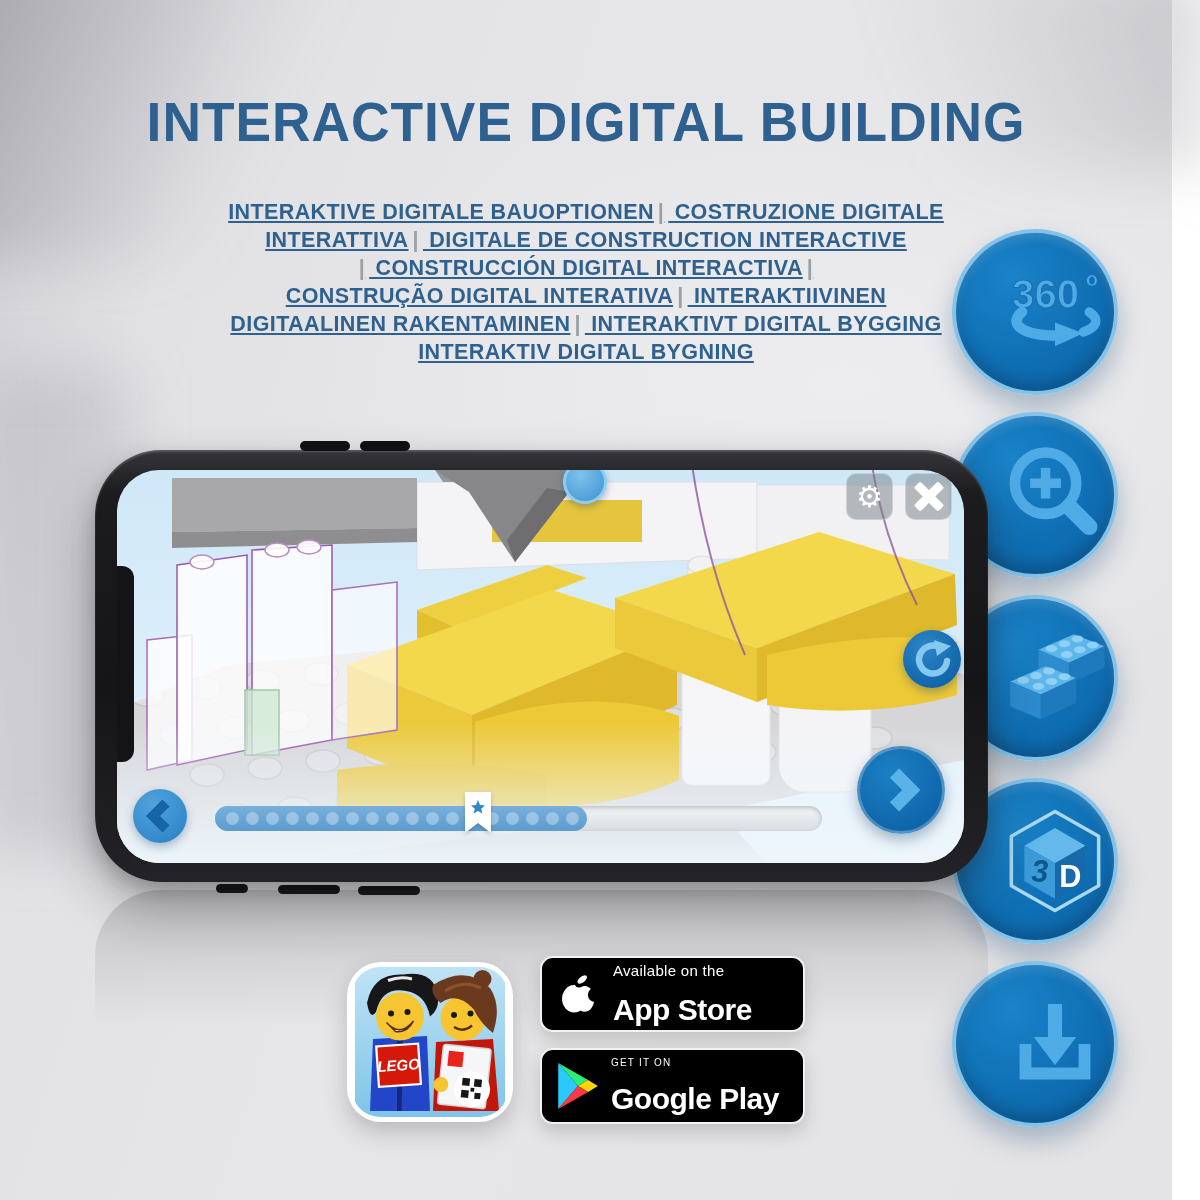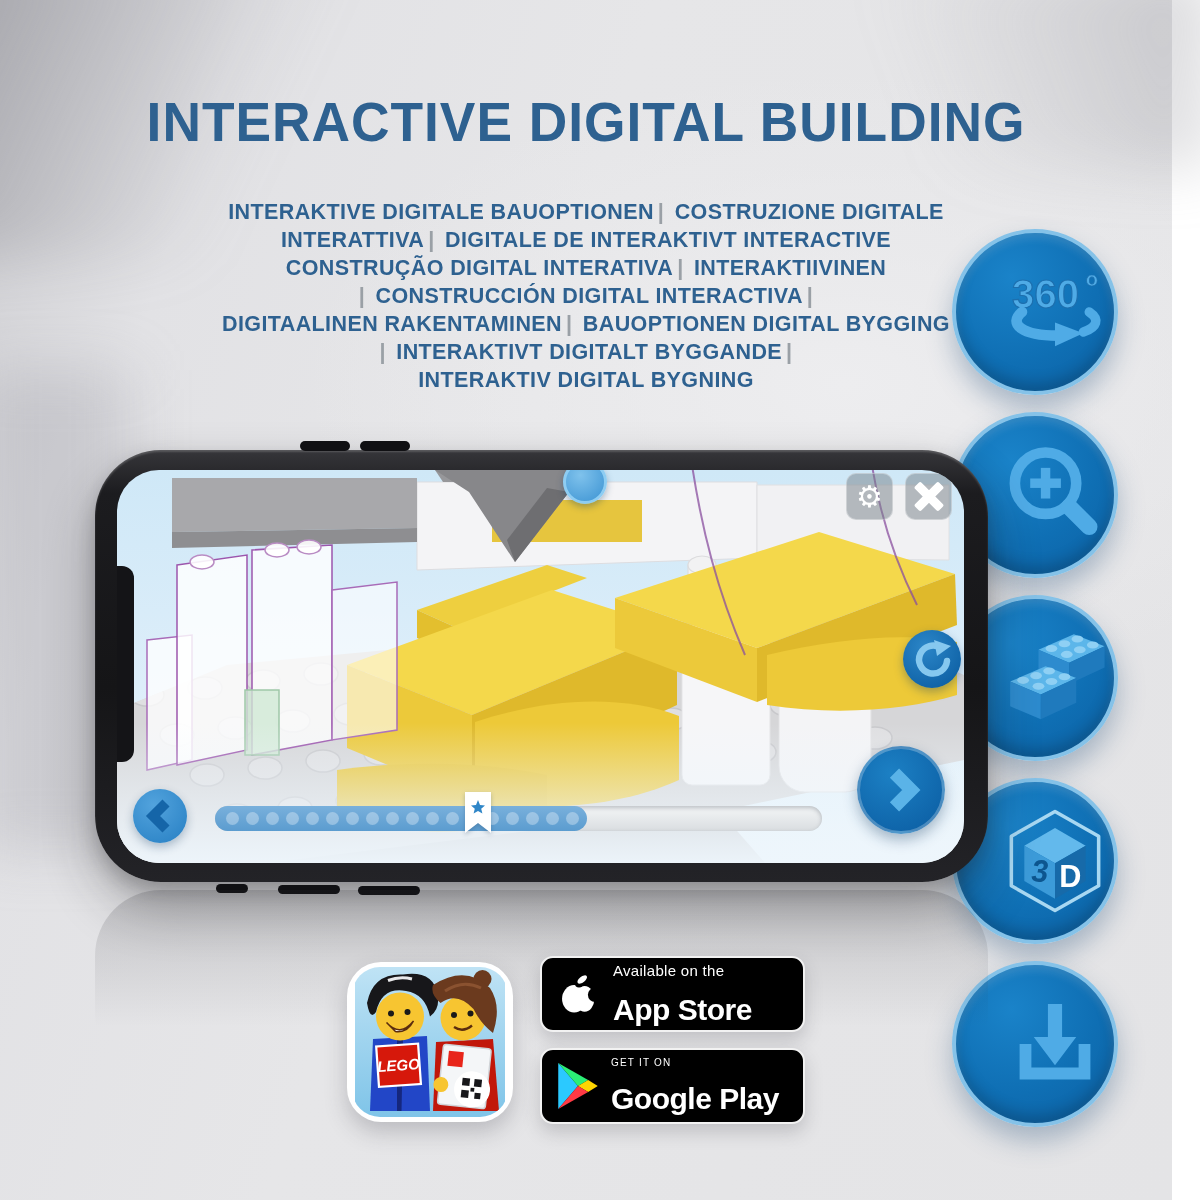--- a/index.html
+++ b/index.html
@@ -11,21 +11,21 @@
   }
   .streak{position:absolute;pointer-events:none;filter:blur(28px);}
   .streak.s1{left:-70px;top:-60px;width:560px;height:320px;background:linear-gradient(115deg,rgba(120,120,128,.5),rgba(120,120,128,0) 60%);}
   .streak.s2{left:-20px;top:370px;width:150px;height:480px;background:rgba(158,158,166,.33);}
   .streak.s3{right:-40px;top:-30px;width:420px;height:200px;background:linear-gradient(250deg,rgba(140,140,148,.35),rgba(140,140,148,0) 70%);}
 
   
   .title{position:absolute;left:0;top:90px;width:100%;text-align:center;
     font-size:55px;font-weight:bold;letter-spacing:1px;color:#2e6190;transform:scaleX(.97);}
   .subtitle{position:absolute;left:0;top:198px;width:100%;text-align:center;
-    font-size:21.5px;font-weight:bold;letter-spacing:.4px;line-height:28px;color:#2e6190;}
+    font-size:21.5px;font-weight:bold;letter-spacing:.4px;line-height:28px;color:#2e6190;text-decoration:underline;}
   .subtitle .pipe{color:#9aa0a6;font-weight:bold;padding:0 4px;}
 
   
   .features{position:absolute;right:54px;top:229px;display:flex;flex-direction:column;gap:17px;}
   .feature-circle{width:166px;height:166px;border-radius:50%;
     background:radial-gradient(circle at 35% 28%, #1a83c9 0%, #0f6fb4 55%, #0c5fa2 100%);
     border:4px solid #85c2e8;box-sizing:border-box;
     box-shadow:0 14px 26px rgba(50,90,130,.35), inset 0 -8px 14px rgba(0,0,0,.18), inset 0 5px 9px rgba(255,255,255,.14);
     display:flex;align-items:center;justify-content:flex-end;}
   .feature-circle svg{width:118px;height:118px;}
@@ -95,25 +95,24 @@
 <body>
 
 <div class="canvas">
   <div class="streak s1"></div>
   <div class="streak s2"></div>
   <div class="streak s3"></div>
 
   <div class="title">INTERACTIVE DIGITAL BUILDING</div>
   <div class="subtitle">
       <div><span>INTERAKTIVE DIGITALE BAUOPTIONEN</span><span class="pipe">|</span><span> COSTRUZIONE DIGITALE</span></div>
-      <div><span>INTERATTIVA</span><span class="pipe">|</span><span> DIGITALE DE INTERAKTIVT INTERACTIVE</span></div>
+      <div><span>INTERATTIVA</span><span class="pipe">|</span><span> DIGITALE DE CONSTRUCTION INTERACTIVE</span></div>
+      <div><span></span><span class="pipe">|</span><span> CONSTRUCCIÓN DIGITAL INTERACTIVA</span><span class="pipe">|</span><span></span></div>
       <div><span>CONSTRUÇÃO DIGITAL INTERATIVA</span><span class="pipe">|</span><span> INTERAKTIIVINEN</span></div>
-      <div><span></span><span class="pipe">|</span><span> CONSTRUCCIÓN DIGITAL INTERACTIVA</span><span class="pipe">|</span><span></span></div>
-      <div><span>DIGITAALINEN RAKENTAMINEN</span><span class="pipe">|</span><span> BAUOPTIONEN DIGITAL BYGGING</span></div>
-      <div><span></span><span class="pipe">|</span><span> INTERAKTIVT DIGITALT BYGGANDE</span><span class="pipe">|</span><span></span></div>
+      <div><span>DIGITAALINEN RAKENTAMINEN</span><span class="pipe">|</span><span> INTERAKTIVT DIGITAL BYGGING</span></div>
       <div><span>INTERAKTIV DIGITAL BYGNING</span></div>
     </div>
 
   <div class="features">
 
     <div class="feature-circle">
       <svg viewBox="0 0 100 100">
         <text x="42" y="47" text-anchor="middle" font-size="34" font-weight="bold" fill="#4fabe6" stroke="#1d6fae" stroke-width="1">360</text>
         <text x="76" y="28" font-size="17" font-weight="bold" fill="#4fabe6" stroke="#1d6fae" stroke-width=".6">o</text>
         <path d="M22,50 C10,60 22,70 52,70" stroke="#4fabe6" stroke-width="9" fill="none" stroke-linecap="round"></path>

